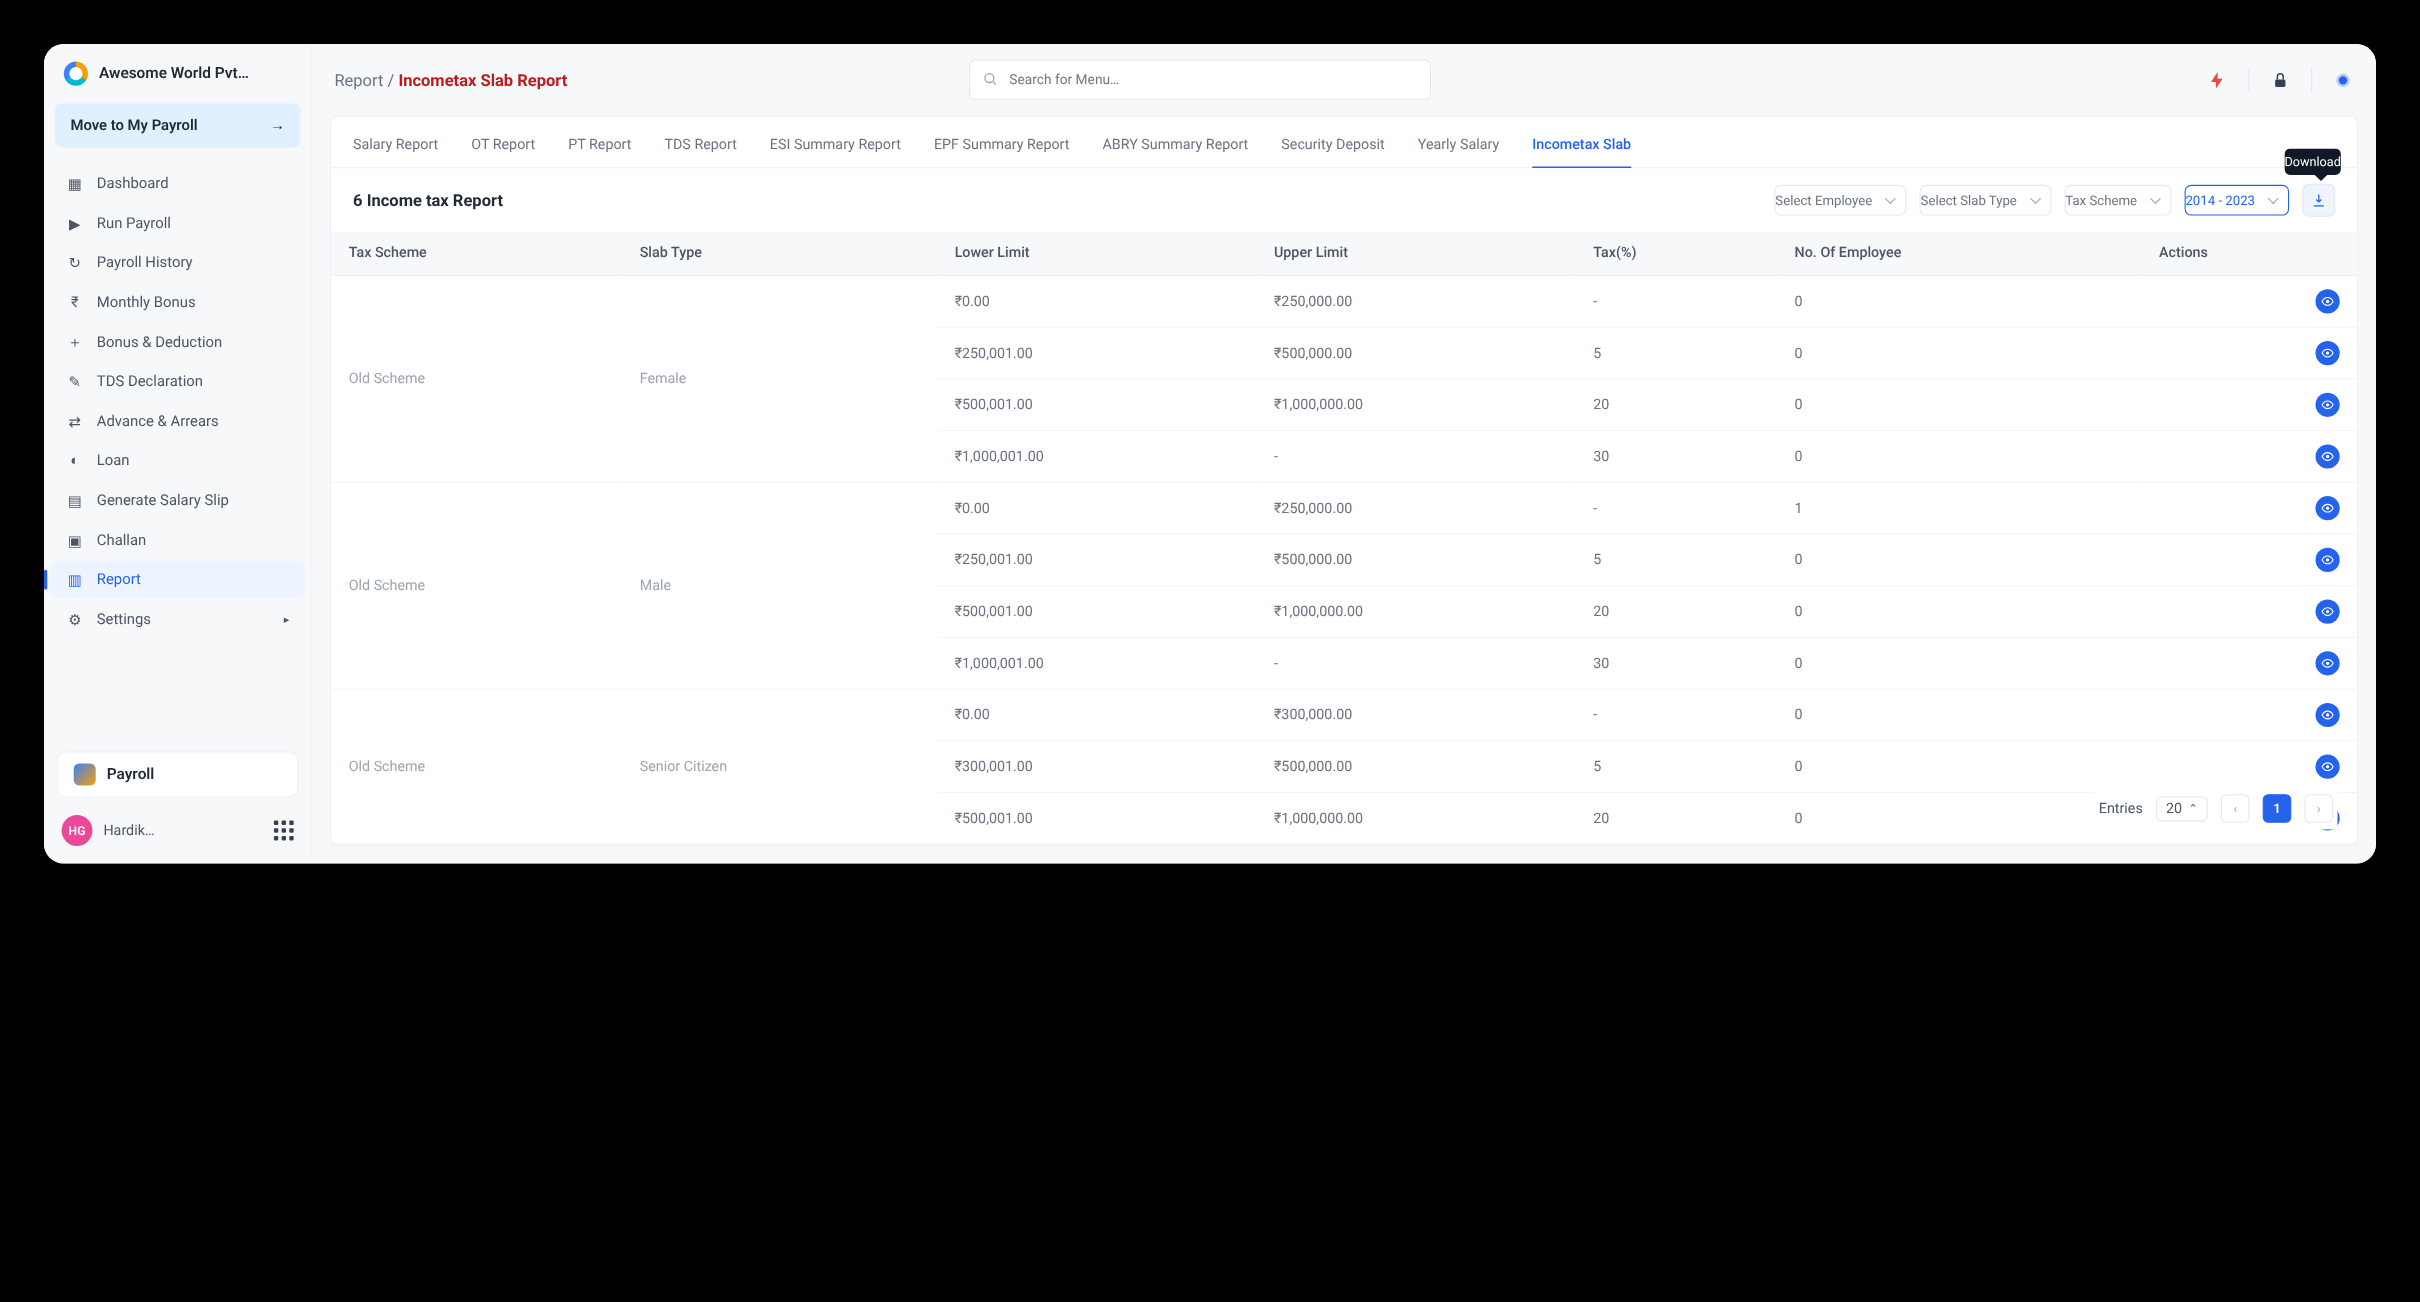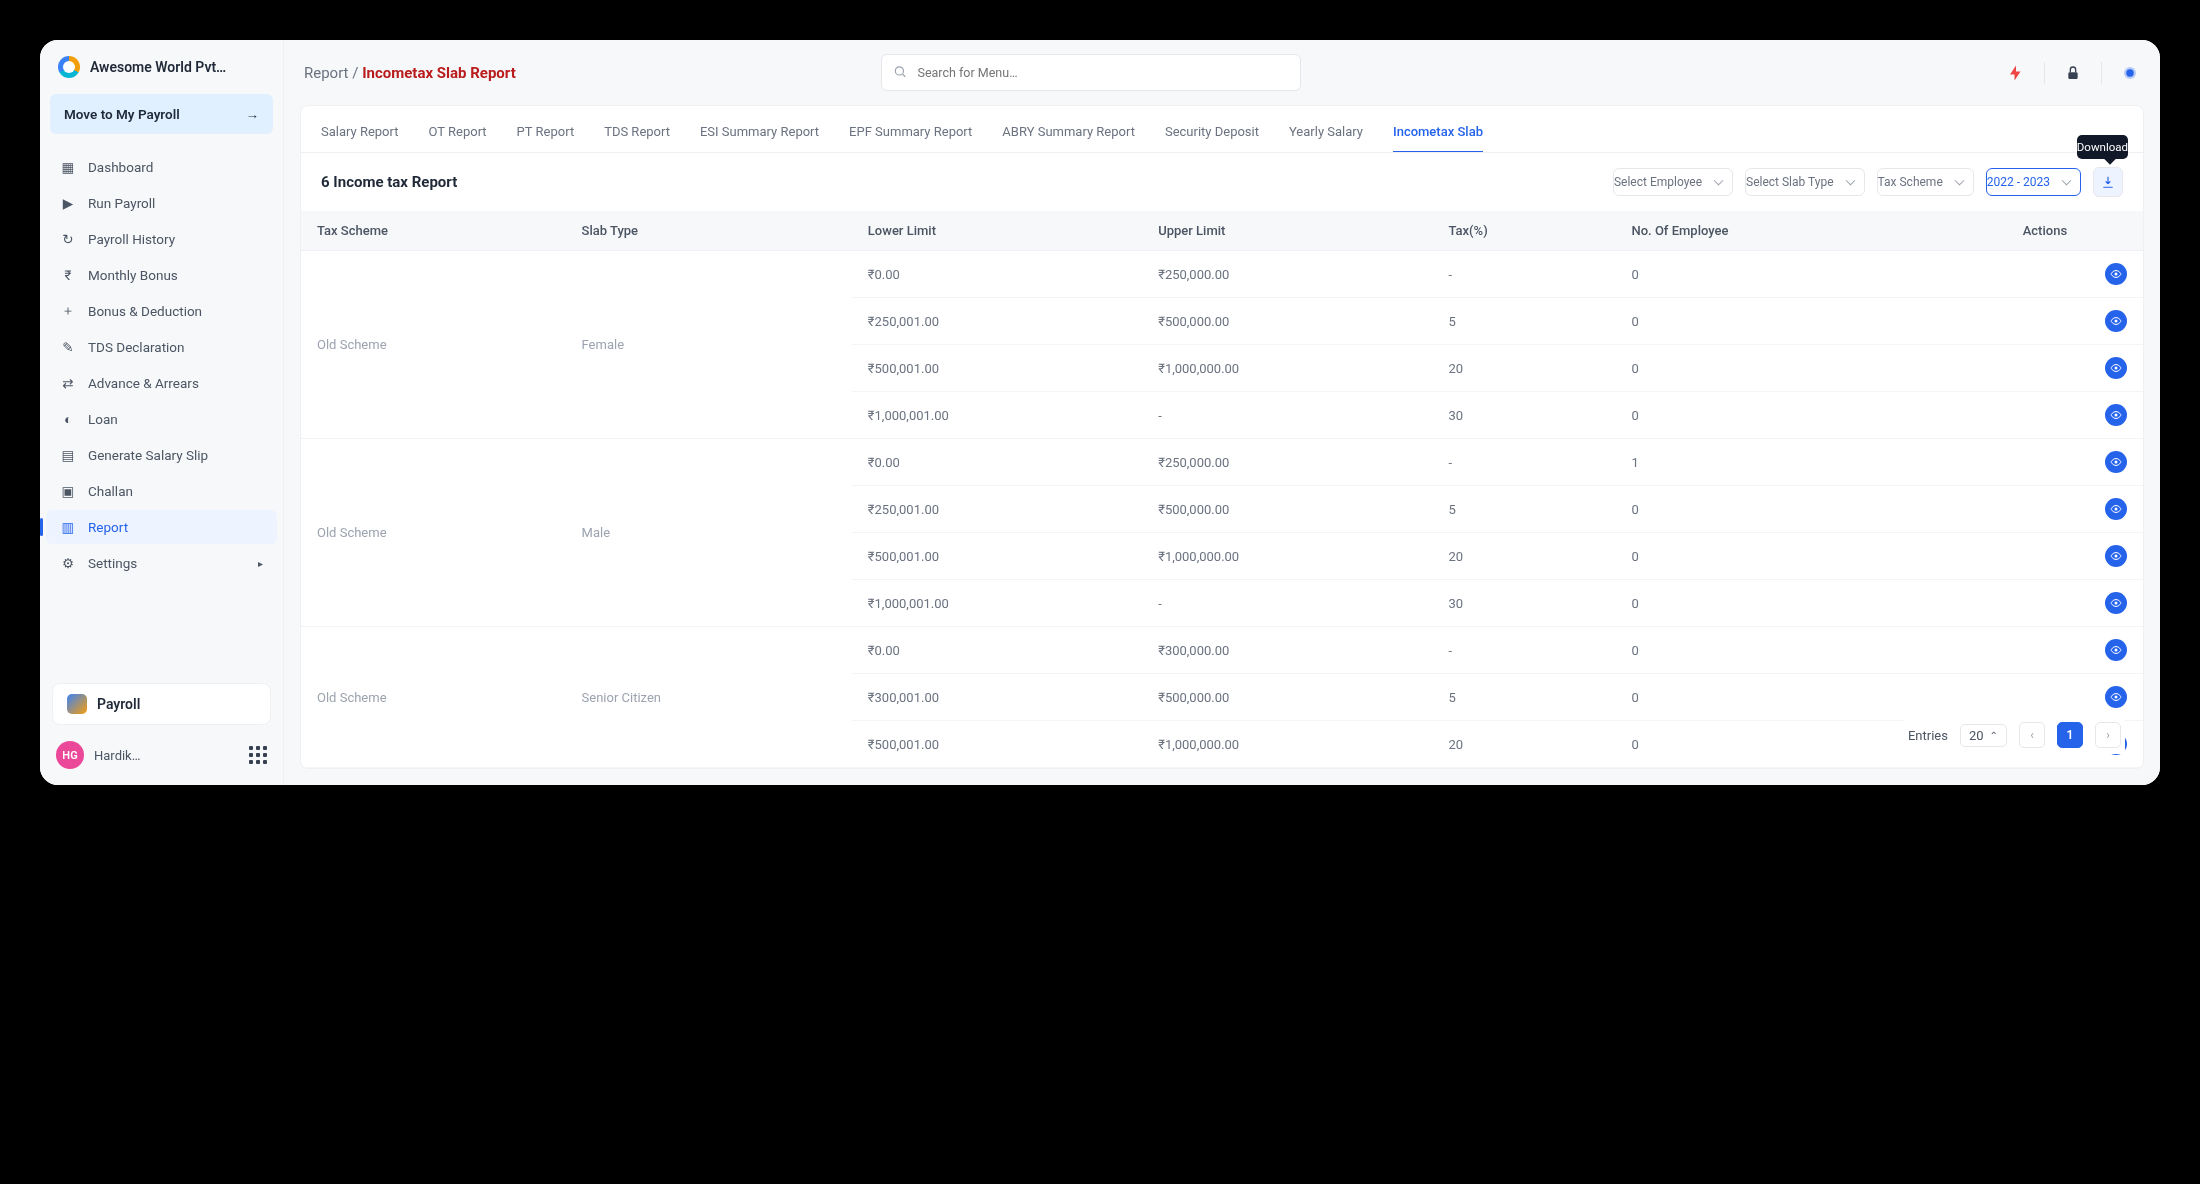--- a/index.html
+++ b/index.html
@@ -201,40 +201,40 @@
           <span class="tab">Yearly Salary</span>
           <span class="tab active">Incometax Slab</span>
         </div>
 
       <div class="toolbar">
         <span class="title">6 Income tax Report</span>
         <span class="spacer"></span>
         <div class="select">Select Employee</div>
         <div class="select">Select Slab Type</div>
         <div class="select">Tax Scheme</div>
-        <div class="select sel-active">2022 - 2023</div>
+        <div class="select sel-active">2014 - 2023</div>
         <div class="dl-btn">
           <svg width="14" height="14" viewBox="0 0 24 24" fill="none" stroke="currentColor" stroke-width="2">
               <path d="M12 3v12m0 0 4-4m-4 4-4-4M4 21h16"></path>
             </svg>
           <span class="tooltip">Download</span>
         </div>
       </div>
 
       <div class="table-wrap">
         <table>
           <thead>
               <tr id="thead-row">
                 <th>Tax Scheme</th>
                 <th>Slab Type</th>
                 <th>Lower Limit</th>
                 <th>Upper Limit</th>
                 <th>Tax(%)</th>
                 <th>No. Of Employee</th>
-                <th style="text-align: center;">Actions</th>
+                <th style="text-align: left;">Actions</th>
               </tr>
             </thead>
           <tbody id="tbody">
               <tr>
                 <td rowspan="4">Old Scheme</td>
                 <td rowspan="4">Female</td>
                 <td class="dark">₹0.00</td>
                 <td class="dark">₹250,000.00</td>
                 <td class="dark">-</td>
                 <td class="dark">0</td>

